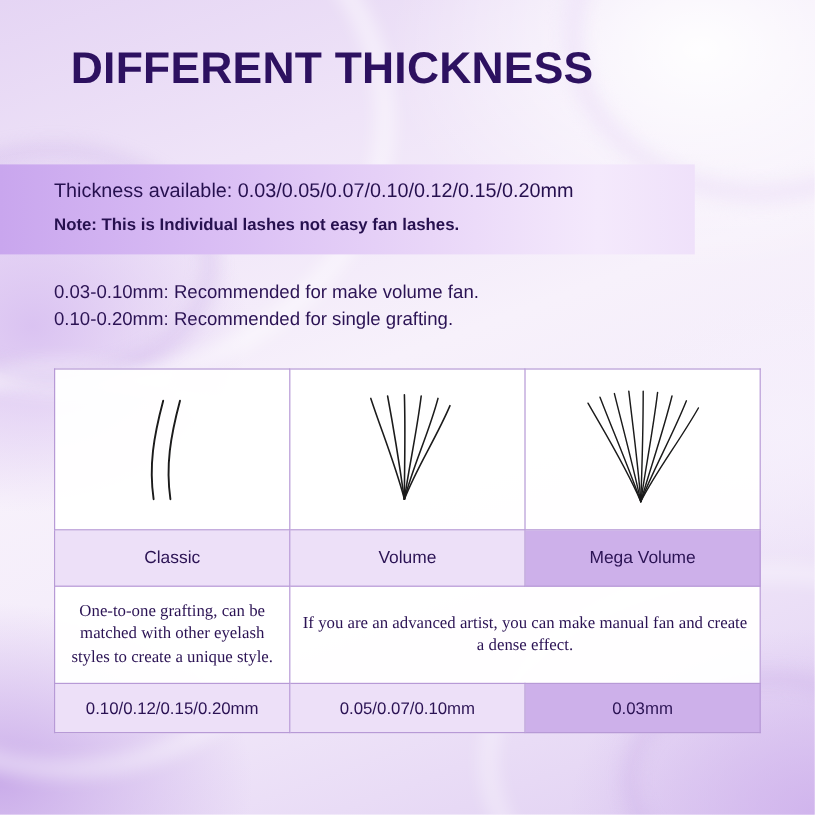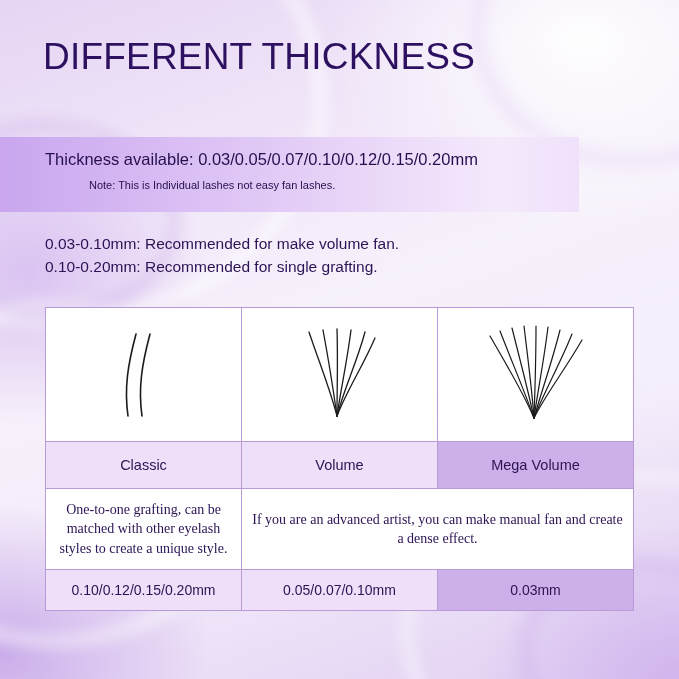--- a/index.html
+++ b/index.html
@@ -40,26 +40,26 @@
   .s5 { width: 250px; height: 180px; left: -90px; top: 120px; border-color: rgba(189,154,226,0.30); border-width: 10px; }
   .s6 { width: 220px; height: 160px; left: 520px; top: 560px; border-color: rgba(189,154,226,0.28); border-width: 10px; }
 
   .content {
     position: relative;
     z-index: 3;
   }
 
   .headline {
     position: absolute;
-    left: 43px;
+    left: 59px;
     top: 34px;
     width: 600px;
     color: #2d1160;
     font-size: 37px;
-    font-weight: normal;
+    font-weight: bold;
     letter-spacing: 0.2px;
     line-height: 1.22;
   }
   .headline .l2 { display: block; }
 
   .bandwrap {
     position: absolute;
     left: 0;
     top: 137px;
     width: 579px;
@@ -70,24 +70,23 @@
     position: absolute;
     left: 45px;
     top: 13px;
     font-size: 16.5px;
     color: #26104f;
   }
   .band-line2 {
     position: absolute;
     left: 45px;
     top: 42px;
-    font-size: 11px;
+    font-size: 14px;
     color: #26104f;
-    font-weight: normal;
-    margin-left: 44px;
+    font-weight: bold;
   }
 
   .rec1 {
     position: absolute;
     left: 45px;
     top: 235px;
     font-size: 15.5px;
     color: #2b1354;
   }
   .rec2 {

